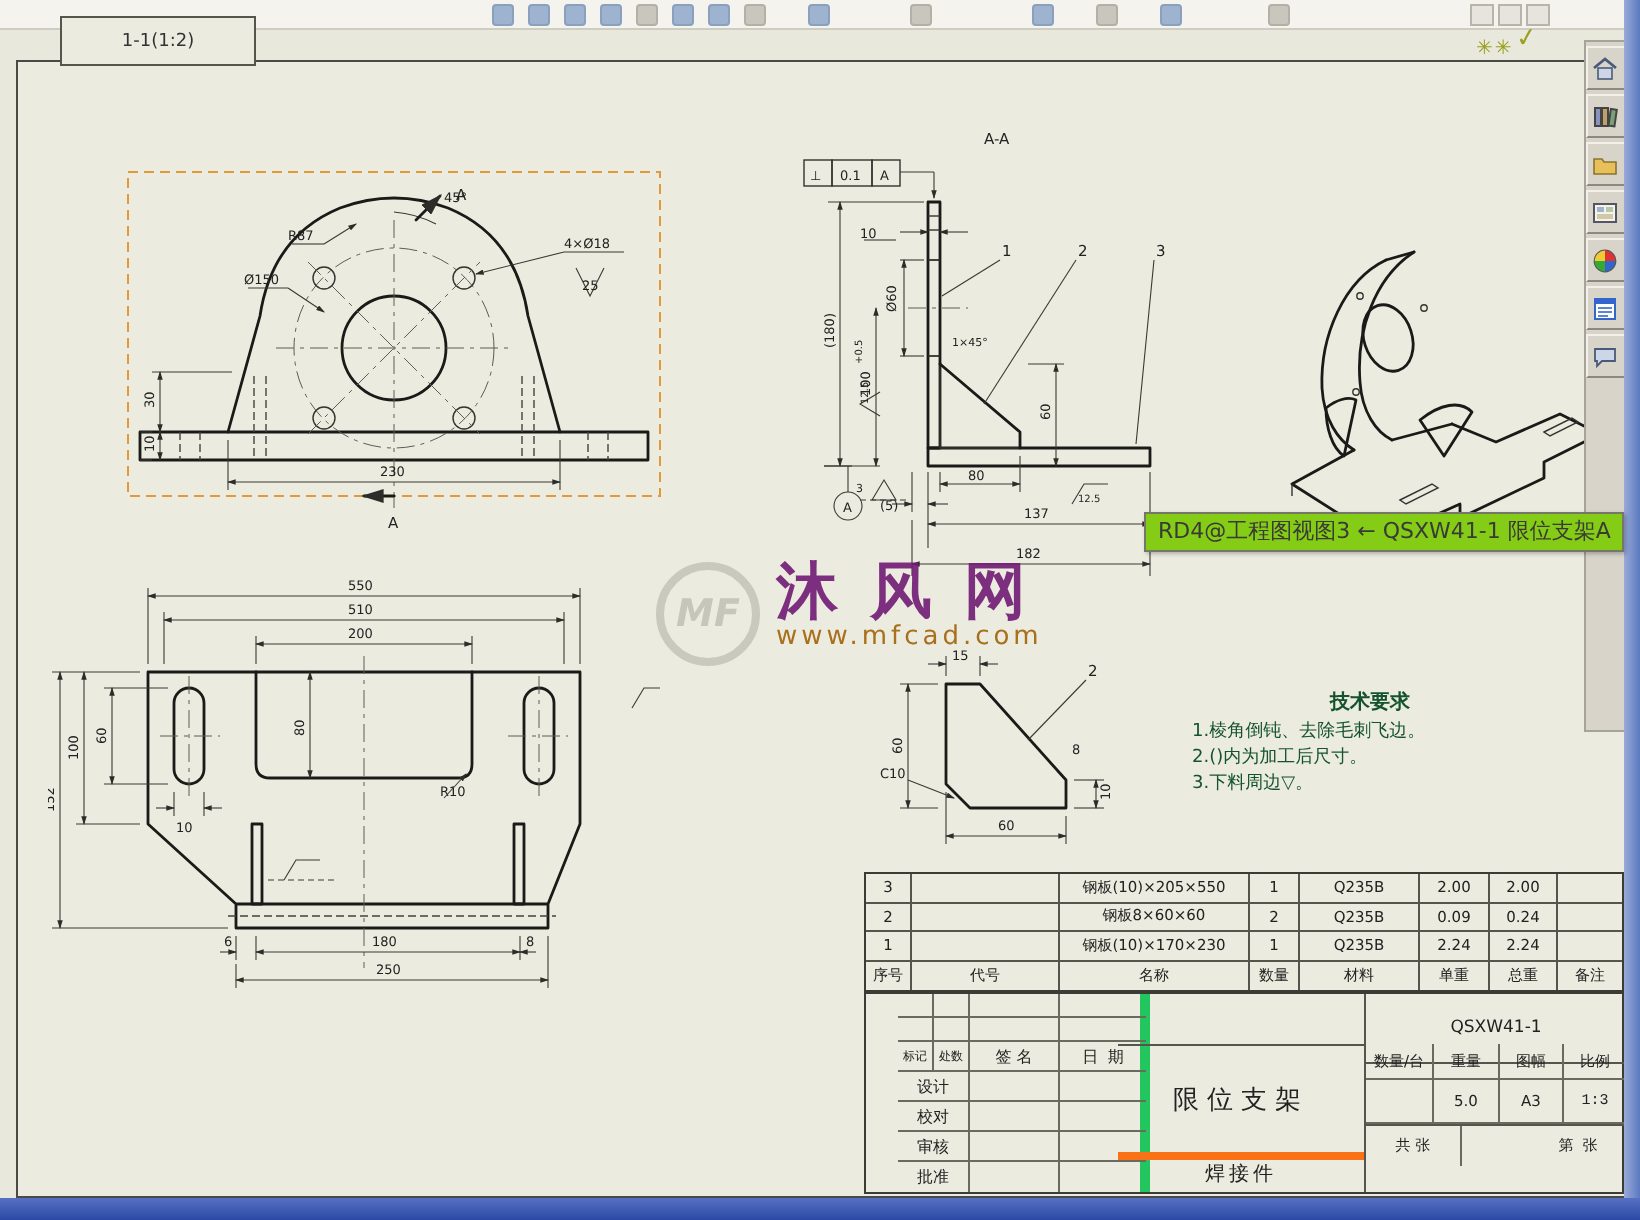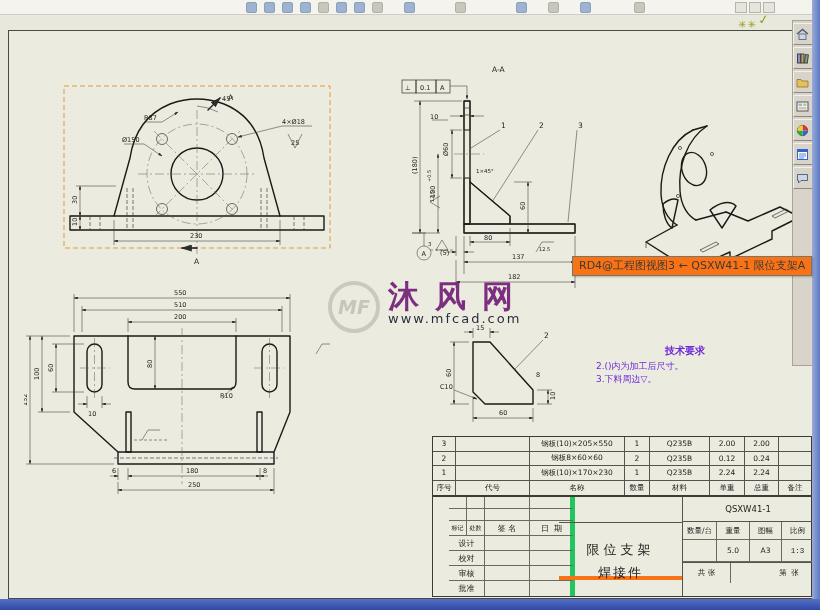--- a/index.html
+++ b/index.html
@@ -16,48 +16,48 @@
   
   .marks{position:absolute;left:738px;top:19px;color:#9aa021;font-size:10px;z-index:4;letter-spacing:1px;}
   .checkmark{position:absolute;left:758px;top:12px;color:#9aa021;font-size:13px;z-index:4;transform:rotate(-8deg);}
   
   .taskpane{position:absolute;left:792px;top:20px;width:20px;height:346px;background:#d8d4ca;border:1px solid #a7a399;border-right:none;z-index:5;display:flex;flex-direction:column;align-items:center;padding-top:2px;box-sizing:border-box;}
   .tp-btn{width:18px;height:20px;margin-bottom:2px;background:#d8d4ca;border:1px solid;border-color:#f2f0ea #8d897f #8d897f #f2f0ea;display:flex;align-items:center;justify-content:center;cursor:pointer;}
   
   .rightbar{position:absolute;right:0;top:0;width:8px;height:610px;background:linear-gradient(to right,#98aad8,#5c79c0);z-index:6;}
   .bottombar{position:absolute;left:0;bottom:0;width:820px;height:11px;background:linear-gradient(to bottom,#5670c3,#2c49a5);z-index:7;}
   
-  .tooltip{position:absolute;left:572px;top:256px;background:#f97316;border:1px solid #76766b;padding:1px 6px 2px 6px;font-size:11px;color:#3a3a36;white-space:nowrap;z-index:40;box-shadow:1px 1px 2px rgba(0,0,0,.25);}
+  .tooltip{position:absolute;left:572px;top:256px;background:#84cc16;border:1px solid #76766b;padding:1px 6px 2px 6px;font-size:11px;color:#3a3a36;white-space:nowrap;z-index:40;box-shadow:1px 1px 2px rgba(0,0,0,.25);}
   
   .wm{position:absolute;left:328px;top:281px;display:flex;align-items:flex-start;z-index:2;opacity:.9;}
   .wm-logo{width:44px;height:44px;border:4px solid #c7c6bb;border-radius:50%;color:#c3c2b7;font-weight:bold;font-style:italic;font-size:19px;display:flex;align-items:center;justify-content:center;background:transparent;}
   .wm-right{margin-left:8px;}
   .wm-title{font-size:31px;font-weight:bold;color:#701a75;letter-spacing:16px;line-height:30px;}
-  .wm-url{font-size:13px;color:#0f172a;letter-spacing:2px;margin-top:0px;}
-  
-  .notes{position:absolute;left:596px;top:344px;width:178px;color:#6d28d9;z-index:2;}
+  .wm-url{font-size:13px;color:#a16207;letter-spacing:2px;margin-top:0px;}
+  
+  .notes{position:absolute;left:596px;top:344px;width:178px;color:#14532d;z-index:2;}
   .notes .nt{font-size:10px;text-align:center;font-weight:bold;margin-bottom:2px;}
   .notes .nl{font-size:9px;line-height:13px;}
   
   .bom{position:absolute;left:432px;top:436px;width:380px;height:60px;border:1.5px solid #3c3c36;box-sizing:border-box;display:grid;grid-template-columns:23px 74px 95px 25px 60px 35px 34px 1fr;grid-template-rows:repeat(4,1fr);z-index:2;}
   .bom-c{border-right:1px solid #55554e;border-bottom:1px solid #55554e;font-size:7.5px;color:#222;display:flex;align-items:center;justify-content:center;overflow:hidden;white-space:nowrap;}
   .bom-c:nth-child(8n){border-right:none;}
   .bom-c.last{border-bottom:none;}
   
   .tb{position:absolute;left:432px;top:496px;width:380px;height:101px;border:1.5px solid #3c3c36;box-sizing:border-box;z-index:2;color:#222;}
   .tb-left{position:absolute;left:16px;top:0;width:126px;height:100%;display:grid;grid-template-columns:18px 18px 45px 43px;grid-template-rows:12px 12px 15px 1fr 1fr 1fr 1fr;border-right:5px solid #22c55e;box-sizing:border-box;}
   .tb-c{border-right:1px solid #6a6a61;border-bottom:1px solid #6a6a61;font-size:8px;display:flex;align-items:center;justify-content:center;overflow:hidden;white-space:nowrap;}
   .tb-c.noR{border-right:none;font-family:Liberation Mono, monospace;}
   .tb-c.noB{border-bottom:none;}
   .tb-c.span2{grid-column:1/3;}
   .tb-center{position:absolute;left:126px;top:0;width:124px;height:100%;border-right:1px solid #55554e;box-sizing:border-box;}
   .tb-name{position:absolute;left:0;top:25px;width:100%;height:53px;border-top:1px solid #55554e;border-bottom:4px solid #f97316;display:flex;align-items:center;justify-content:center;font-size:13px;letter-spacing:4px;}
-  .tb-type{position:absolute;left:0;top:65px;width:100%;height:22px;display:flex;align-items:center;justify-content:center;font-size:13px;letter-spacing:2px;}
+  .tb-type{position:absolute;left:0;top:79px;width:100%;height:22px;display:flex;align-items:center;justify-content:center;font-size:10px;letter-spacing:2px;}
   .tb-right{position:absolute;left:250px;top:0;width:130px;height:100%;box-sizing:border-box;}
-  .tb-code{position:absolute;left:0;top:0;width:100%;height:25px;border-bottom:1px solid #55554e;display:flex;align-items:center;justify-content:center;font-size:8.5px;box-sizing:border-box;}
+  .tb-code{position:absolute;left:0;top:0;width:100%;height:35px;border-bottom:1px solid #55554e;display:flex;align-items:center;justify-content:center;font-size:8.5px;box-sizing:border-box;}
   .tb-rh{position:absolute;left:0;top:25px;width:100%;height:18px;display:grid;grid-template-columns:34px 33px 32px 1fr;box-sizing:border-box;}
   .tb-rv{position:absolute;left:0;top:43px;width:100%;height:22px;display:grid;grid-template-columns:34px 33px 32px 1fr;box-sizing:border-box;}
   .tb-sheets{position:absolute;left:0;top:65px;width:100%;height:21px;display:grid;grid-template-columns:1fr 1fr;border-top:1px solid #55554e;box-sizing:border-box;gap:34px;}
   .tb-rc{border-right:1px solid #6a6a61;border-bottom:1px solid #6a6a61;font-size:7.5px;display:flex;align-items:center;justify-content:center;white-space:nowrap;overflow:hidden;}
   .tb-rc.noR{border-right:none;font-family:Liberation Mono, monospace;}
   .tb-rc.noB{border-bottom:none;}
   
   .view{position:absolute;z-index:2;}
   .v{stroke:#1a1a18;stroke-width:1.4;fill:none;stroke-linejoin:round;stroke-linecap:round;}
   .t{stroke:#33332f;stroke-width:.7;fill:none;}
@@ -88,20 +88,23 @@
     <div class="tico" style="left:516px"></div>
     <div class="tico g" style="left:548px"></div>
     <div class="tico" style="left:580px"></div>
     <div class="tico g" style="left:634px"></div>
     <div class="winbtn" style="left:735px"></div>
     <div class="winbtn" style="left:749px"></div>
     <div class="winbtn" style="left:763px"></div>
   </div>
 
   <div class="sheet-frame"></div>
+  <div class="tabbox">
+      <span>1-1(1:2)</span>
+    </div>
 
   <div class="marks">✳✳</div>
   <div class="checkmark">✓</div>
 
   <svg width="0" height="0" style="position:absolute">
     <defs>
       <marker id="ar" markerWidth="8" markerHeight="5" refX="7" refY="2.5" orient="auto-start-reverse">
         <path d="M0,0 L8,2.5 L0,5 Z" fill="#2c2c28"></path>
       </marker>
       <pattern id="h45" patternUnits="userSpaceOnUse" width="5" height="5" patternTransform="rotate(45)">
@@ -404,39 +407,40 @@
   <div class="wm">
     <div class="wm-logo">MF</div>
     <div class="wm-right">
       <div class="wm-title">沐风网</div>
       <div class="wm-url">www.mfcad.com</div>
     </div>
   </div>
 
   <div class="notes">
     <div class="nt">技术要求</div>
+    <div class="nl">1.棱角倒钝、去除毛刺飞边。</div>
     <div class="nl">2.()内为加工后尺寸。</div>
     <div class="nl">3.下料周边▽。</div>
   </div>
 
   <div class="bom">
     <div class="bom-c">3</div>
     <div class="bom-c"></div>
     <div class="bom-c">钢板(10)×205×550</div>
     <div class="bom-c">1</div>
     <div class="bom-c">Q235B</div>
     <div class="bom-c">2.00</div>
     <div class="bom-c">2.00</div>
     <div class="bom-c"></div>
     <div class="bom-c">2</div>
     <div class="bom-c"></div>
     <div class="bom-c">钢板8×60×60</div>
     <div class="bom-c">2</div>
     <div class="bom-c">Q235B</div>
-    <div class="bom-c">0.12</div>
+    <div class="bom-c">0.09</div>
     <div class="bom-c">0.24</div>
     <div class="bom-c"></div>
     <div class="bom-c">1</div>
     <div class="bom-c"></div>
     <div class="bom-c">钢板(10)×170×230</div>
     <div class="bom-c">1</div>
     <div class="bom-c">Q235B</div>
     <div class="bom-c">2.24</div>
     <div class="bom-c">2.24</div>
     <div class="bom-c"></div>

